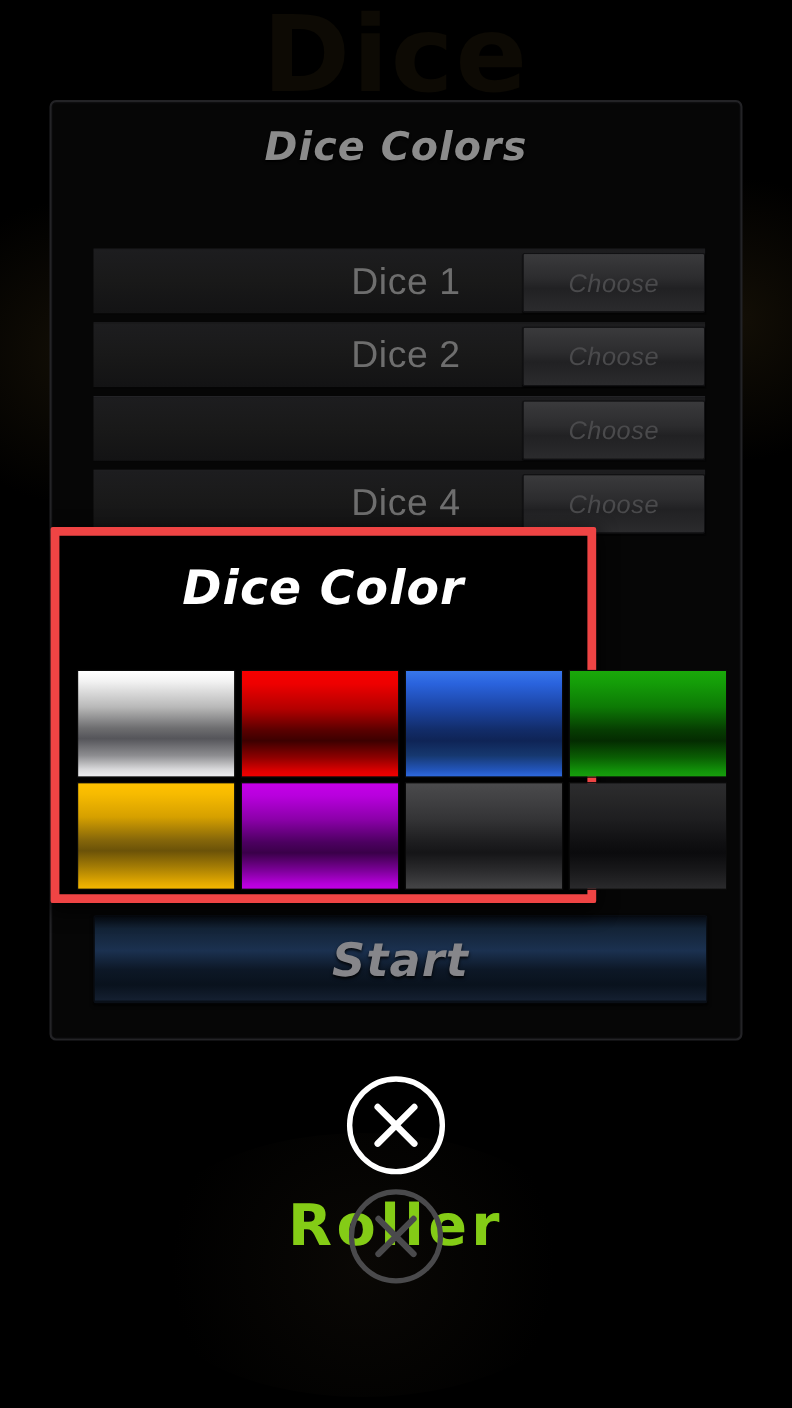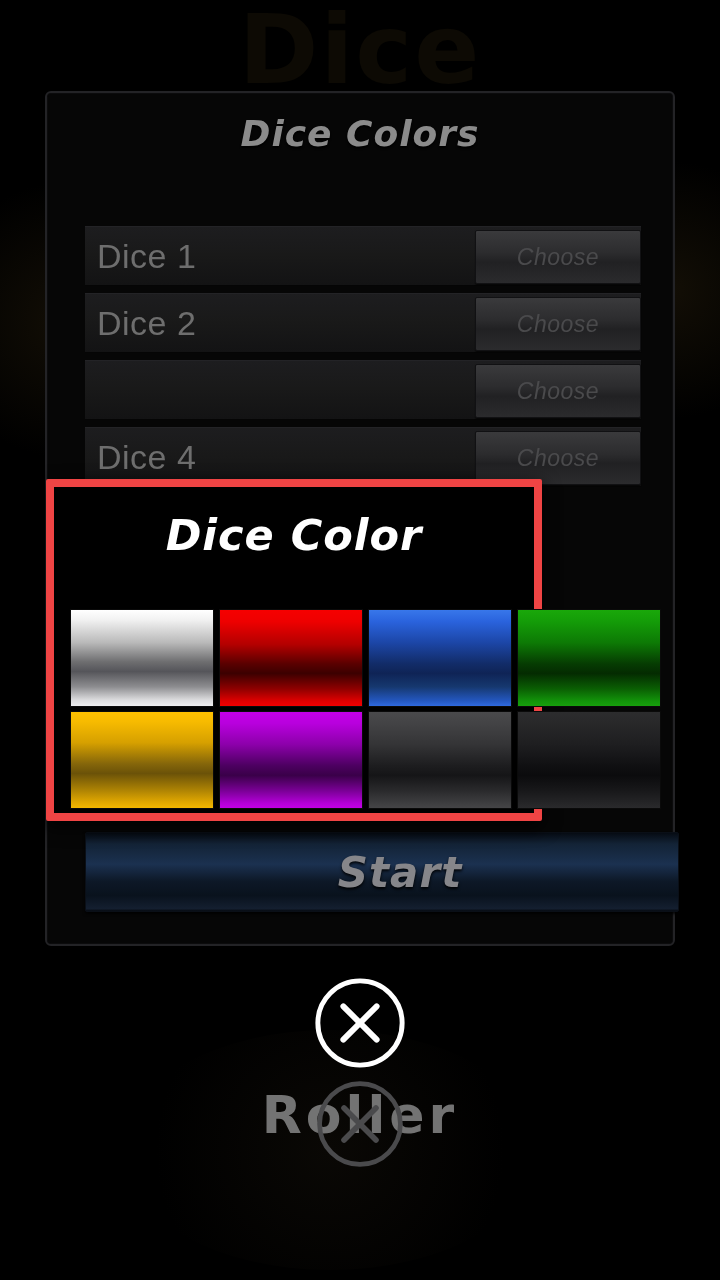--- a/index.html
+++ b/index.html
@@ -28,21 +28,21 @@
     left: 0;
     width: 720px;
     text-align: center;
     color: #0d0a04;
     font-family: "DejaVu Sans", sans-serif;
     font-weight: bold;
     letter-spacing: 2px;
     user-select: none;
   }
   #bg-ghost-title { top: -6px; font-size: 96px; }
-  #bg-ghost-sub   { top: 1085px; font-size: 52px; color: #737373; letter-spacing: 4px; }
+  #bg-ghost-sub   { top: 1085px; font-size: 52px; color: #84cc16; letter-spacing: 4px; }
 
   .bg-blob {
     position: absolute;
     border-radius: 50%;
     background: radial-gradient(circle, rgba(34,26,10,0.55) 0%, rgba(0,0,0,0) 70%);
   }
   #bg-blob-left  { left: -60px; top: 170px;  width: 260px; height: 300px; }
   #bg-blob-right { right: -70px; top: 150px; width: 240px; height: 280px; }
   #bg-blob-low   { left: 120px; top: 1030px; width: 420px; height: 240px;
                    background: radial-gradient(circle, rgba(20,16,10,0.5) 0%, rgba(0,0,0,0) 72%); }
@@ -86,20 +86,21 @@
   }
   .dice-row {
     position: relative;
     height: 58px;
     margin-bottom: 7px;
     background: linear-gradient(to bottom, #1d1d1f 0%, #191919 48%, #131314 100%);
     border-top: 1px solid #232326;
     border-bottom: 1px solid #050505;
     display: flex;
     align-items: center;
+    justify-content: center;
   }
   .dice-row-label {
     font-family: "Liberation Sans", sans-serif;
     font-size: 34px;
     color: #6e6e6e;
     padding-left: 12px;
     letter-spacing: 0.5px;
     user-select: none;
   }
   .choose-button {
@@ -134,21 +135,20 @@
     height: 78px;
     background: linear-gradient(to bottom,
         #060b13 0%, #132336 14%, #1b3150 40%,
         #0d1827 62%, #09121d 80%, #141f30 97%, #060a10 100%);
     border: 1px solid #0a0f17;
     border-radius: 2px;
     display: flex;
     align-items: center;
     justify-content: center;
     box-shadow: 0 2px 3px rgba(0,0,0,0.8);
-    padding-left: 36px;
   }
   #start-button-label {
     font-family: "DejaVu Sans", sans-serif;
     font-weight: bold;
     font-style: italic;
     font-size: 42px;
     color: #86868a;
     letter-spacing: 1px;
     text-shadow: 0 2px 3px rgba(0,0,0,0.9);
     user-select: none;

